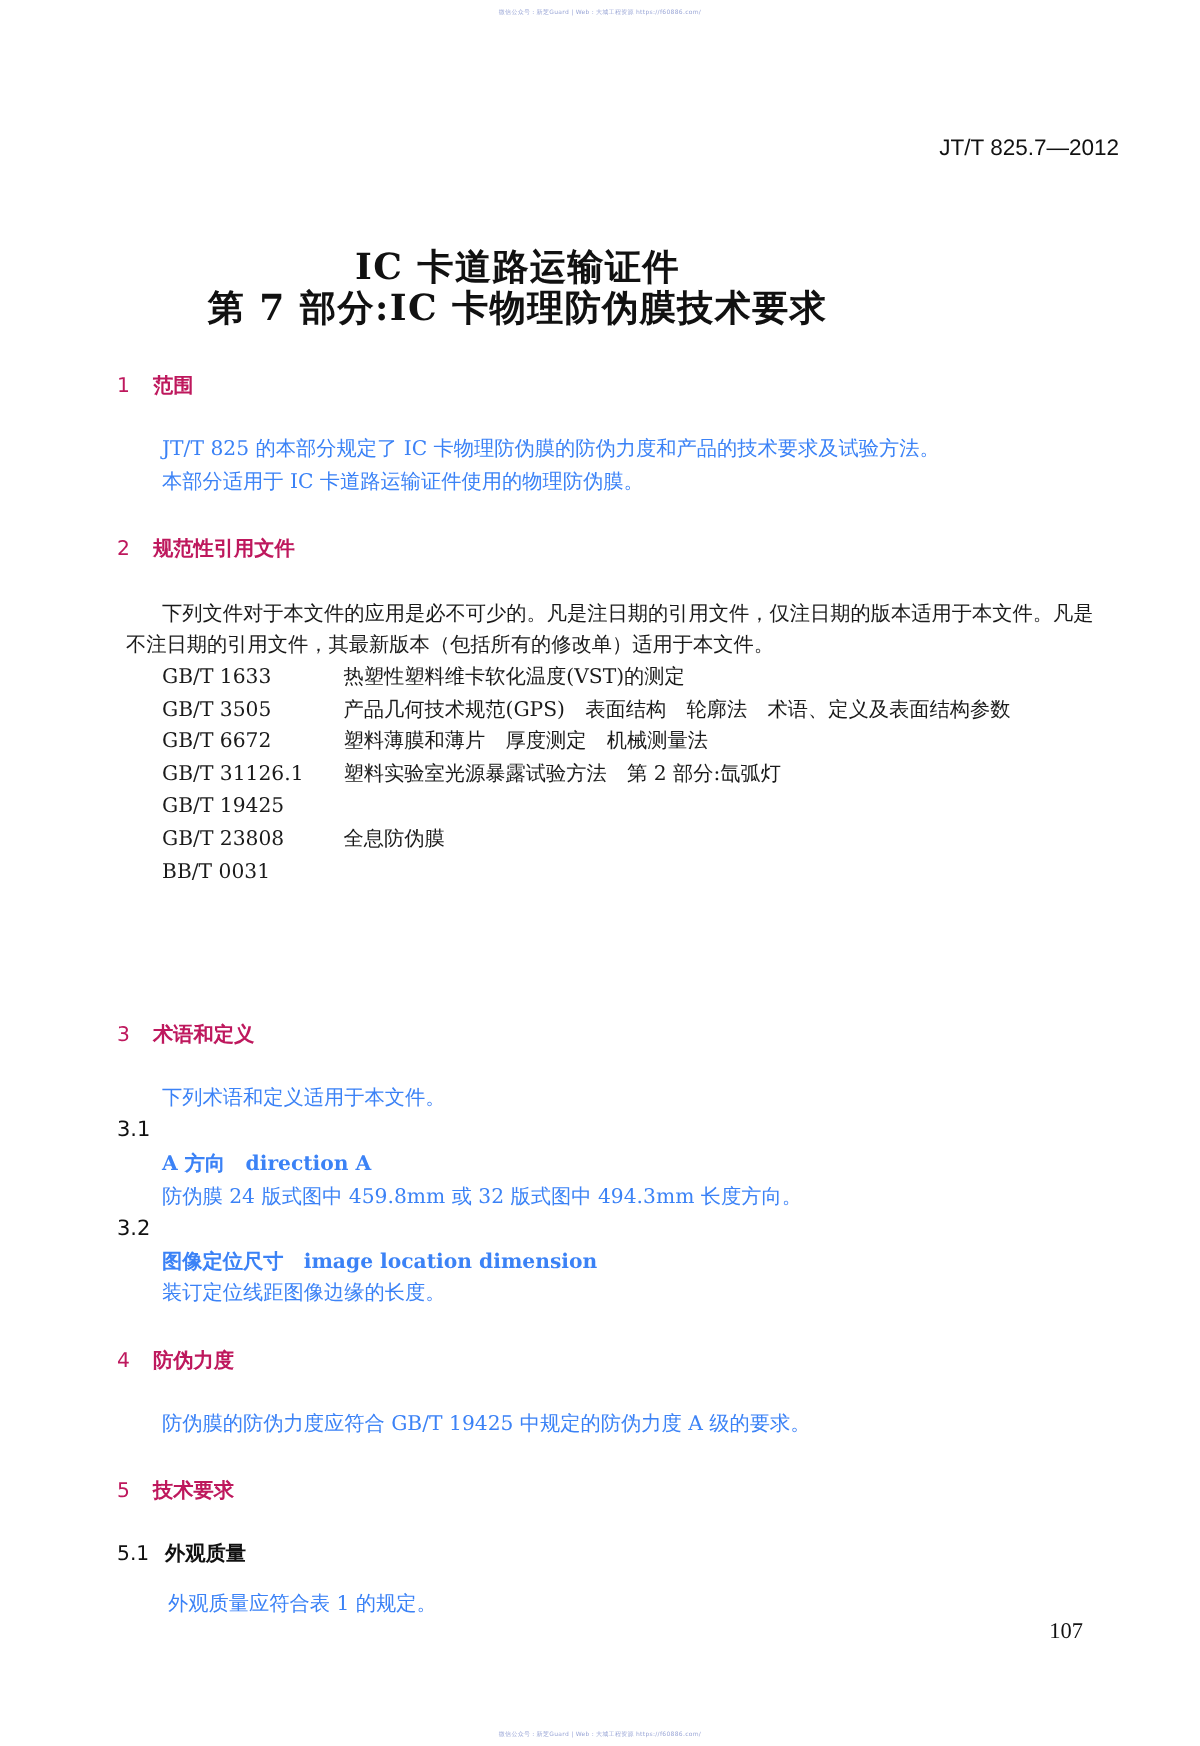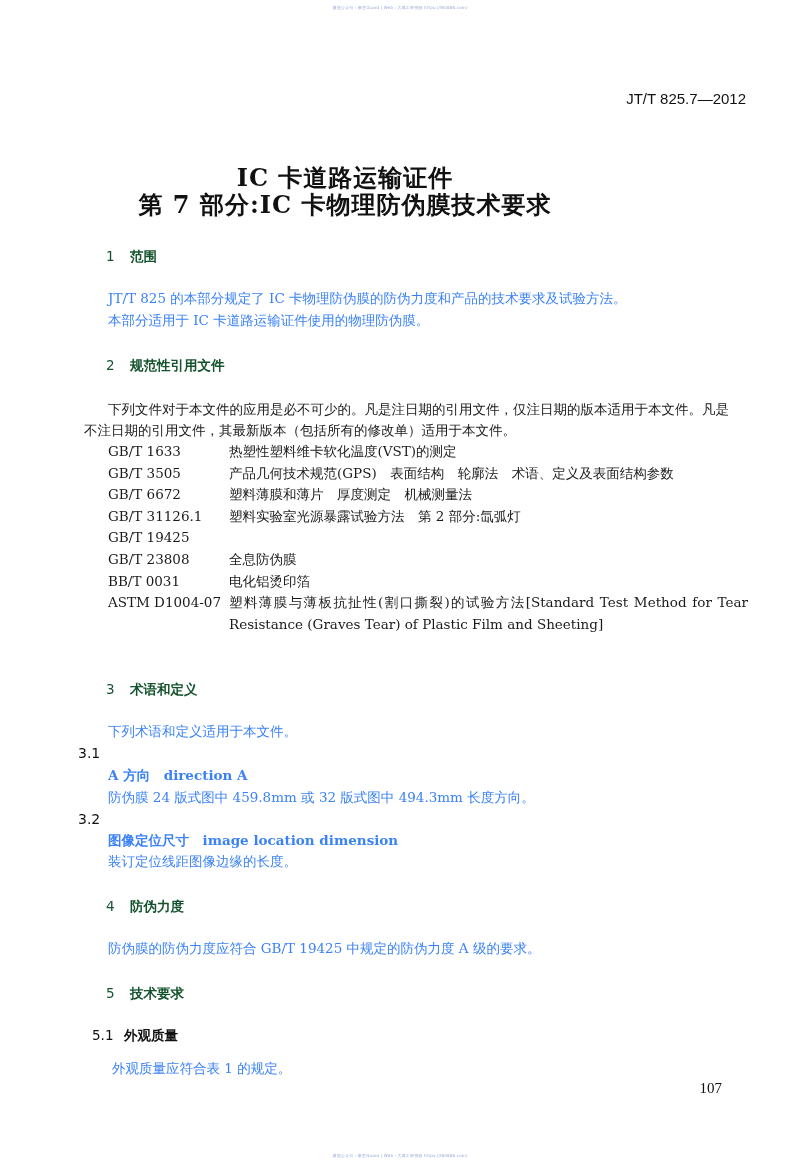--- a/index.html
+++ b/index.html
@@ -22,29 +22,29 @@
     }
     .title {
       position: absolute; left: 0; width: 690px; text-align: center;
       font-weight: bold; font-size: 24px; color: #111; letter-spacing: 1px;
     }
     .title-1 { top: 162px; }
     .title-2 { top: 189px; }
     .h1 {
       position: absolute; left: 78px;
       font-family: "DejaVu Sans", "Liberation Sans", sans-serif;
-      font-weight: bold; font-size: 13.5px; color: #14532d; margin-left: 28px;
+      font-weight: bold; font-size: 13.5px; color: #be185d;
     }
     .h1 .num { display: inline-block; width: 24px; font-weight: normal; }
     .h2 {
       position: absolute; left: 78px;
       font-family: "DejaVu Sans", "Liberation Sans", sans-serif;
       font-size: 13.5px; color: #111;
     }
-    .h2 .num { display: inline-block; width: 32px; margin-left: 14px; }
+    .h2 .num { display: inline-block; width: 32px; }
     .h2 .lbl { font-weight: bold; }
     .para {
       position: absolute; left: 84px; width: 654px;
       font-size: 13.5px; line-height: 21px; color: #1a1a1a;
     }
     .indent { text-indent: 24px; }
     .line { position: absolute; left: 108px; font-size: 13.5px; color: #3b82f6; white-space: nowrap; }
     .bold { font-weight: bold; }
     .term-num {
       position: absolute; left: 78px;
@@ -100,25 +100,20 @@
   </div>
   <div class="ref-row">
     <span class="ref-code">GB/T 19425</span>
   </div>
   <div class="ref-row">
     <span class="ref-code">GB/T 23808</span>
     <span class="ref-title">全息防伪膜</span>
   </div>
   <div class="ref-row">
     <span class="ref-code">BB/T 0031</span>
-    <span class="ref-title">电化铝烫印箔</span>
-  </div>
-  <div class="ref-row">
-    <span class="ref-code">ASTM D1004-07</span>
-    <span class="ref-title">塑料薄膜与薄板抗扯性(割口撕裂)的试验方法[Standard Test Method for Tear Resistance (Graves Tear) of Plastic Film and Sheeting]</span>
   </div>
 </div>
 
 <div class="h1" style="top:681px;">
   <span class="num">3</span><span>术语和定义</span>
 </div>
 <div class="line" style="top:723px;">下列术语和定义适用于本文件。</div>
 
 <div class="term-num" style="top:745px;">3.1</div>
 <div class="line" style="top:767px;">

